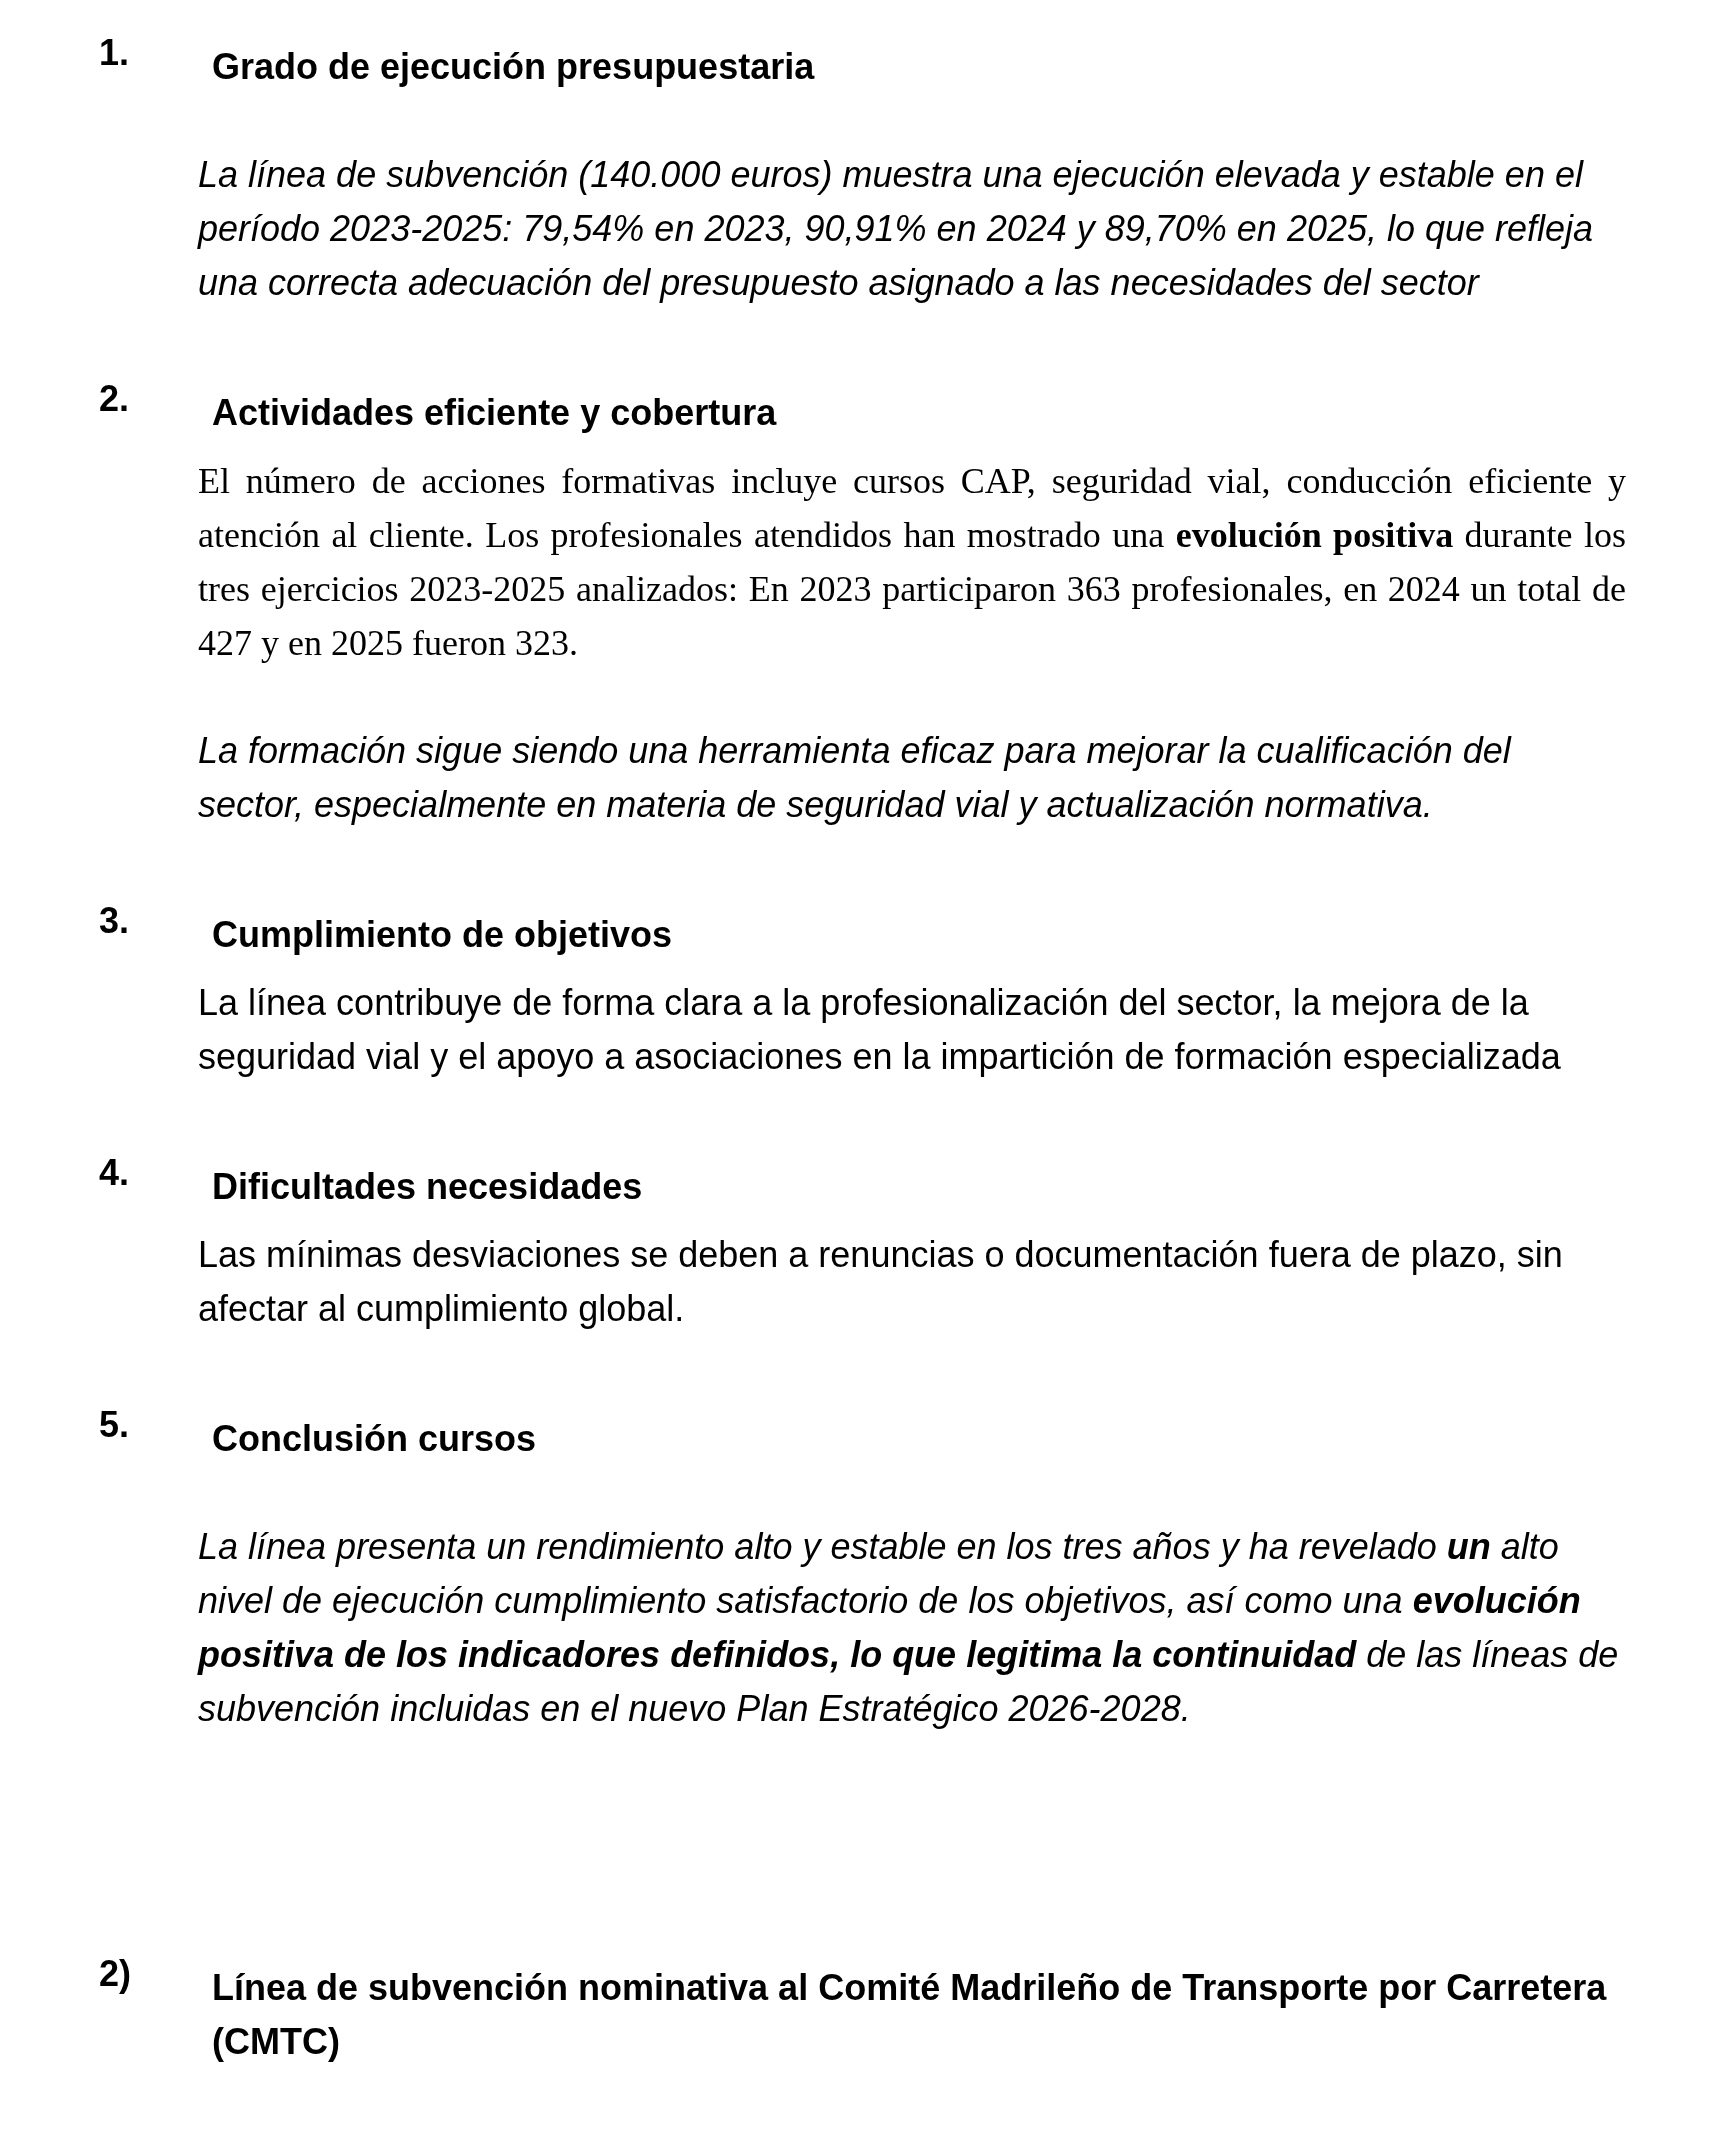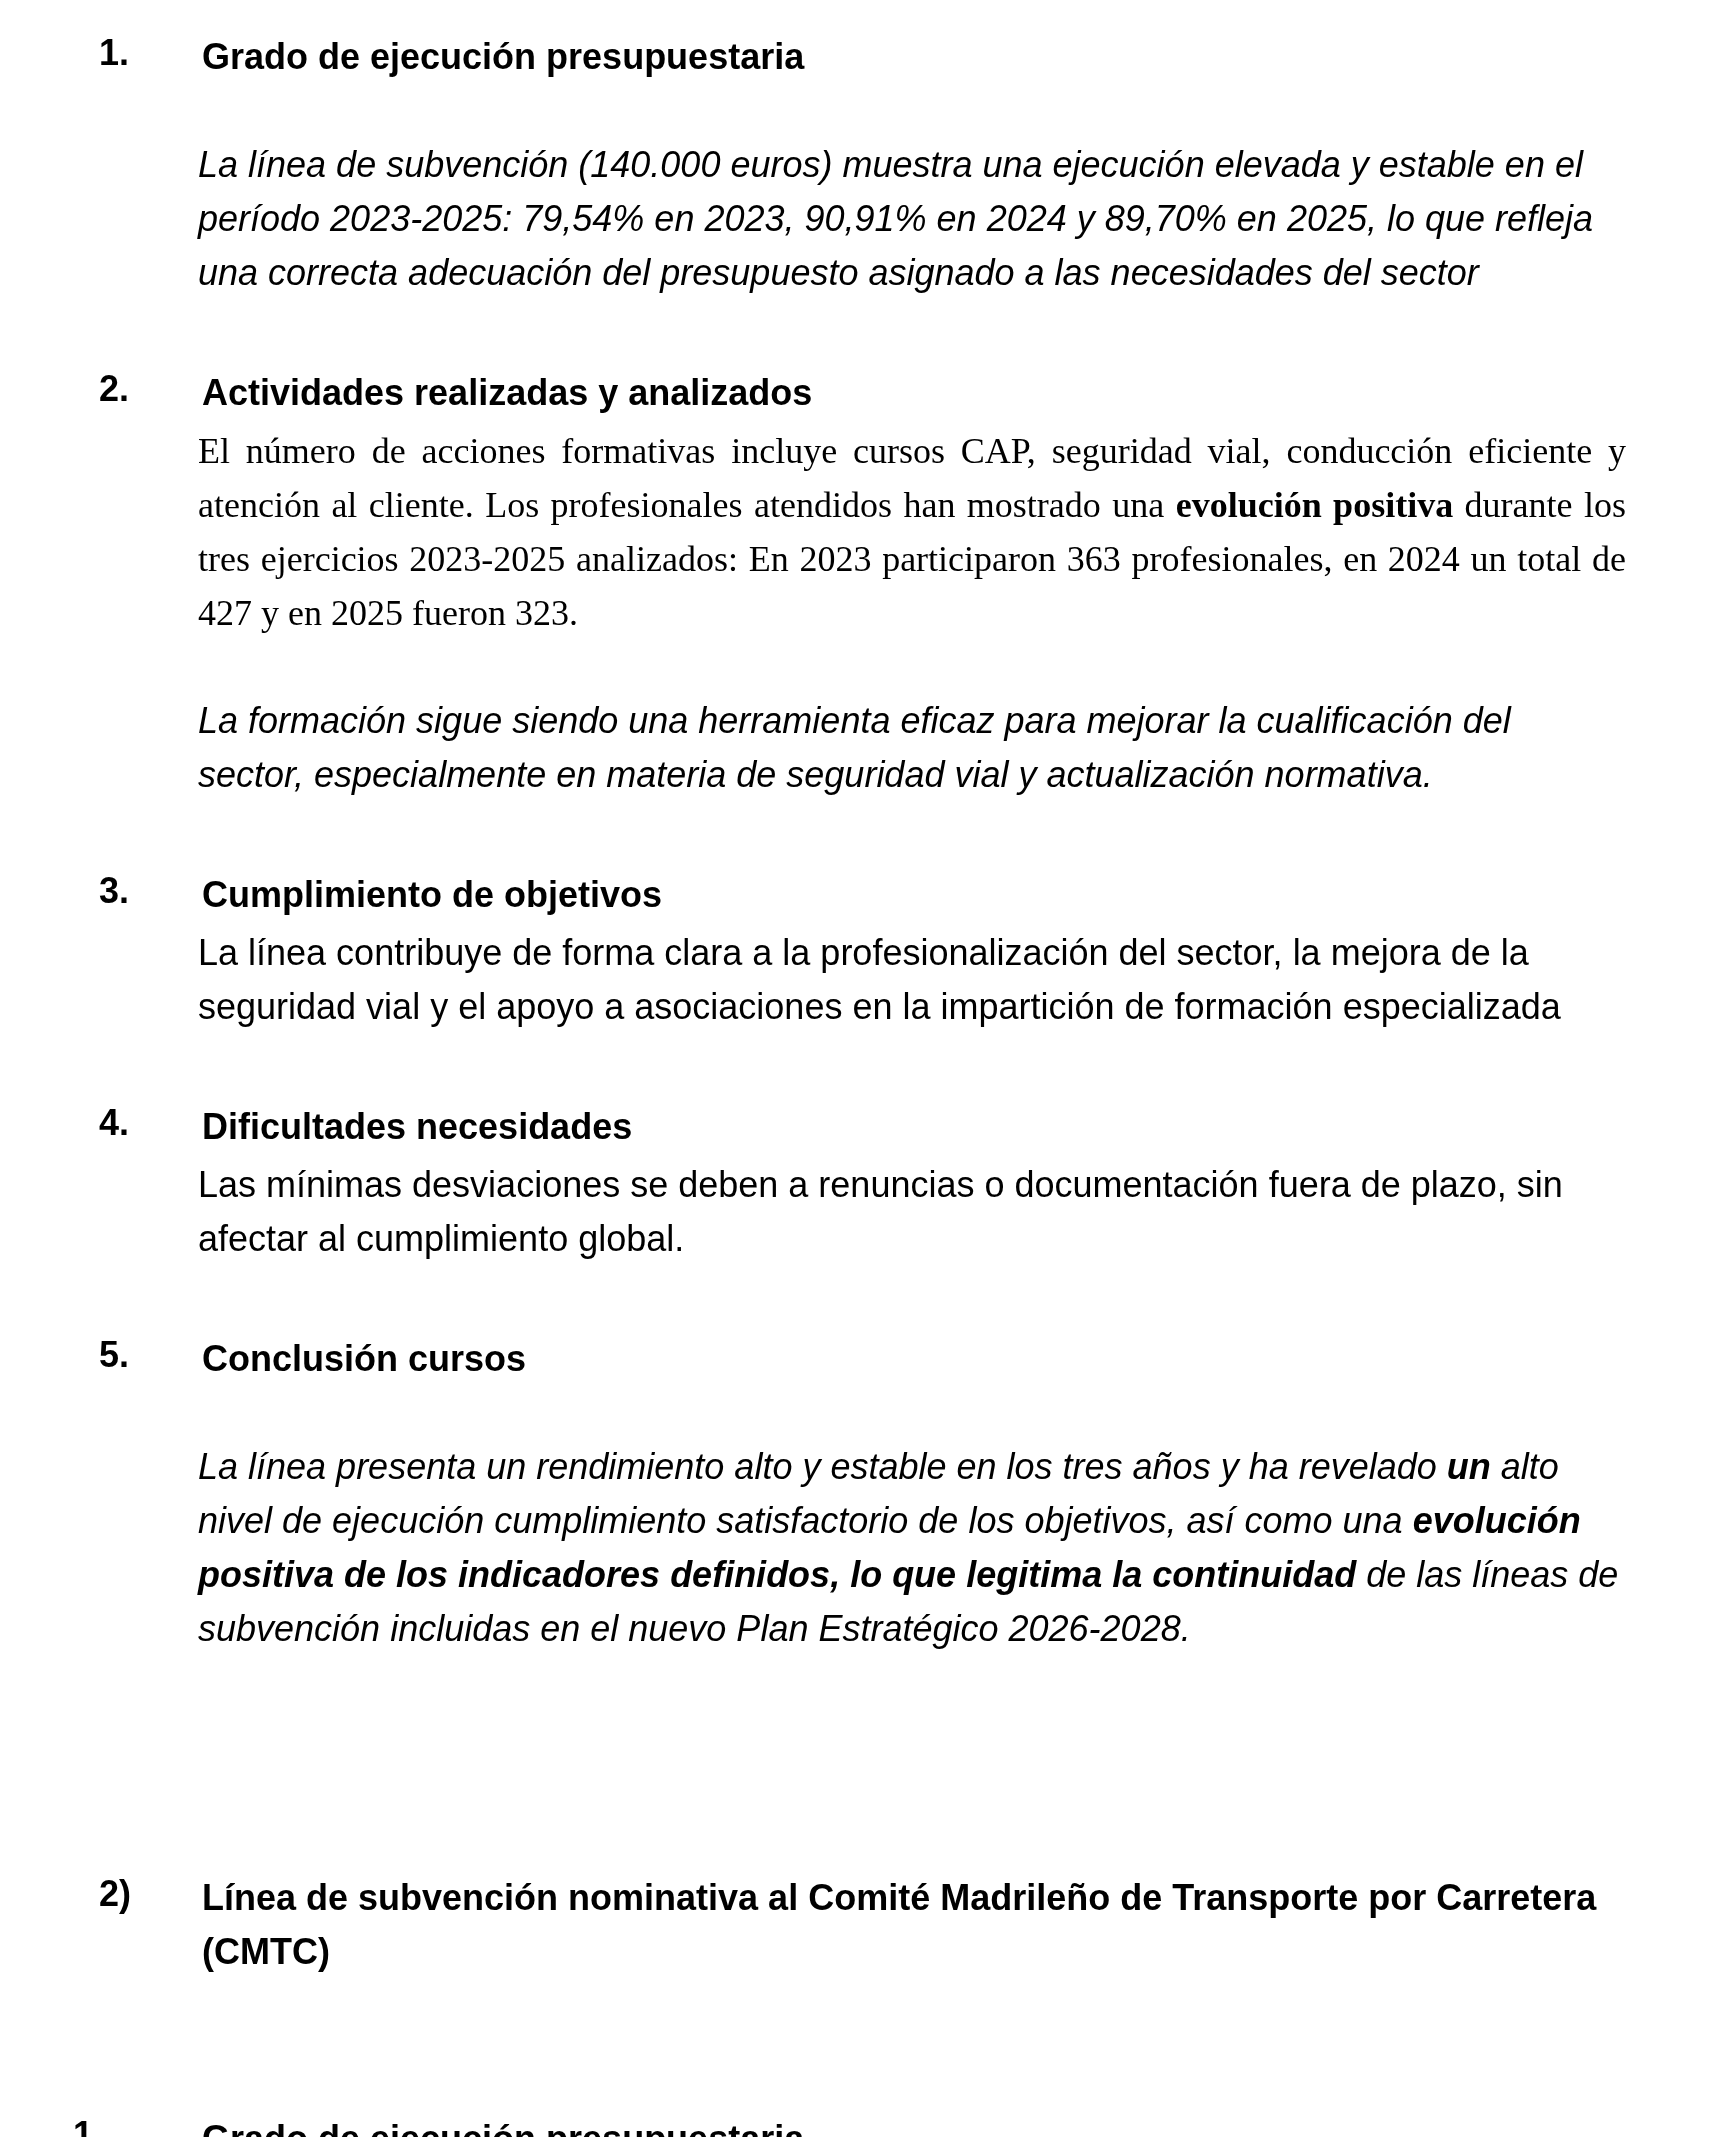--- a/index.html
+++ b/index.html
@@ -33,21 +33,21 @@
   }
   .outdent .num {
     flex: 0 0 125px;
     width: 125px;
   }
   .content {
     flex: 1 1 auto;
     min-width: 0;
   }
   .title {
-    margin: 4px;
+    margin: 14px;
     font-size: inherit;
     font-weight: 700;
     line-height: inherit;
   }
   .para {
     margin: 0;
   }
   .justify {
     text-align: justify;
     font-family: Liberation Serif, serif;
@@ -70,21 +70,21 @@
     <span class="num">1.</span>
     <div class="content">
       <h2 class="title">Grado de ejecución presupuestaria</h2>
       <p class="para mt-line"><span>La línea de subvención (140.000 euros) muestra una ejecución elevada y estable en el período 2023-2025: 79,54% en 2023, 90,91% en 2024 y 89,70% en 2025, lo que refleja una correcta adecuación del presupuesto asignado a las necesidades del sector</span></p>
     </div>
   </section>
 
   <section class="item mt-sec">
     <span class="num">2.</span>
     <div class="content">
-      <h2 class="title">Actividades realizadas y analizados</h2>
+      <h2 class="title">Actividades eficiente y cobertura</h2>
       <p class="para justify"><span>El número de acciones formativas incluye cursos CAP, seguridad vial, conducción eficiente y atención al cliente.  Los profesionales atendidos han mostrado una </span><span class="b">evolución positiva</span><span> durante los tres ejercicios 2023-2025 analizados: En 2023 participaron 363 profesionales, en 2024 un total de 427 y en 2025 fueron 323.</span></p>
       <p class="para mt-line"><span>La formación sigue siendo una herramienta eficaz para mejorar la cualificación del sector, especialmente en materia de seguridad vial y actualización normativa.</span></p>
     </div>
   </section>
 
   <section class="item mt-sec">
     <span class="num">3.</span>
     <div class="content">
       <h2 class="title">Cumplimiento de objetivos</h2>
       <p class="para"><span>La línea contribuye de forma clara a la profesionalización del sector, la mejora de la seguridad vial y el apoyo a asociaciones en la impartición de formación especializada</span></p>

